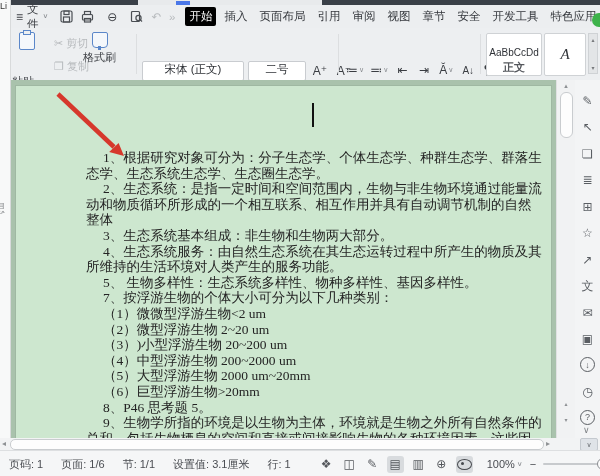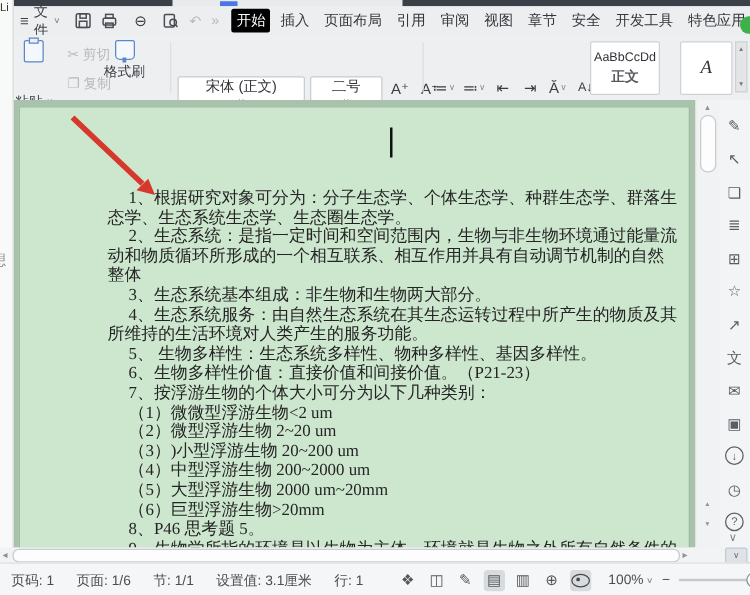--- a/index.html
+++ b/index.html
@@ -257,21 +257,21 @@
           <span>◇</span>
           <span class="mini">∨</span>
         </span>
       <span class="tbtn">
           <span>⊞</span>
           <span class="mini">∨</span>
         </span>
     </div>
     <div class="rsep" style="left:480px;"></div>
 
-    <div class="stylebox" style="left:472px;">
+    <div class="stylebox" style="left:486px;justify-content:flex-end;">
       <span class="prev">AaBbCcDd</span>
       <span class="nm">正文</span>
     </div>
     <div class="stylebox" style="left:544px;width:40px;overflow:hidden;">
       <span class="prev" style="font-style:italic;font-size:15px;font-family:'Liberation Serif',serif;">A</span>
     </div>
     <div class="galscroll" style="left:588px;">
       <span>▴</span>
       <span>▾</span>
     </div>
@@ -285,21 +285,20 @@
   <div class="docarea">
     <div class="page">
       <div class="title"><span class="caret"></span></div>
       <div class="bodytext">
 
       <p>1、根据研究对象可分为：分子生态学、个体生态学、种群生态学、群落生态学、生态系统生态学、生态圈生态学。</p>
           <p>2、生态系统：是指一定时间和空间范围内，生物与非生物环境通过能量流动和物质循环所形成的一个相互联系、相互作用并具有自动调节机制的自然整体</p>
           <p>3、生态系统基本组成：非生物和生物两大部分。</p>
           <p>4、生态系统服务：由自然生态系统在其生态运转过程中所产生的物质及其所维持的生活环境对人类产生的服务功能。</p>
           <p>5、 生物多样性：生态系统多样性、物种多样性、基因多样性。</p>
-          <p>6、生物多样性价值：直接价值和间接价值。（P21-23）</p>
           <p>7、按浮游生物的个体大小可分为以下几种类别：</p>
           <p>（1）微微型浮游生物&lt;2 um</p>
           <p>（2）微型浮游生物 2~20 um</p>
           <p>（3）)小型浮游生物 20~200 um</p>
           <p>（4）中型浮游生物 200~2000 um</p>
           <p>（5）大型浮游生物 2000 um~20mm</p>
           <p>（6）巨型浮游生物&gt;20mm</p>
           <p>8、P46 思考题 5。</p>
           <p>9、生物学所指的环境是以生物为主体，环境就是生物之外所有自然条件的总和，包括生物栖息的空间和直接或间接影响生物的各种环境因素，这些因素本身形成一个相互作用的系统</p>
         </div>

